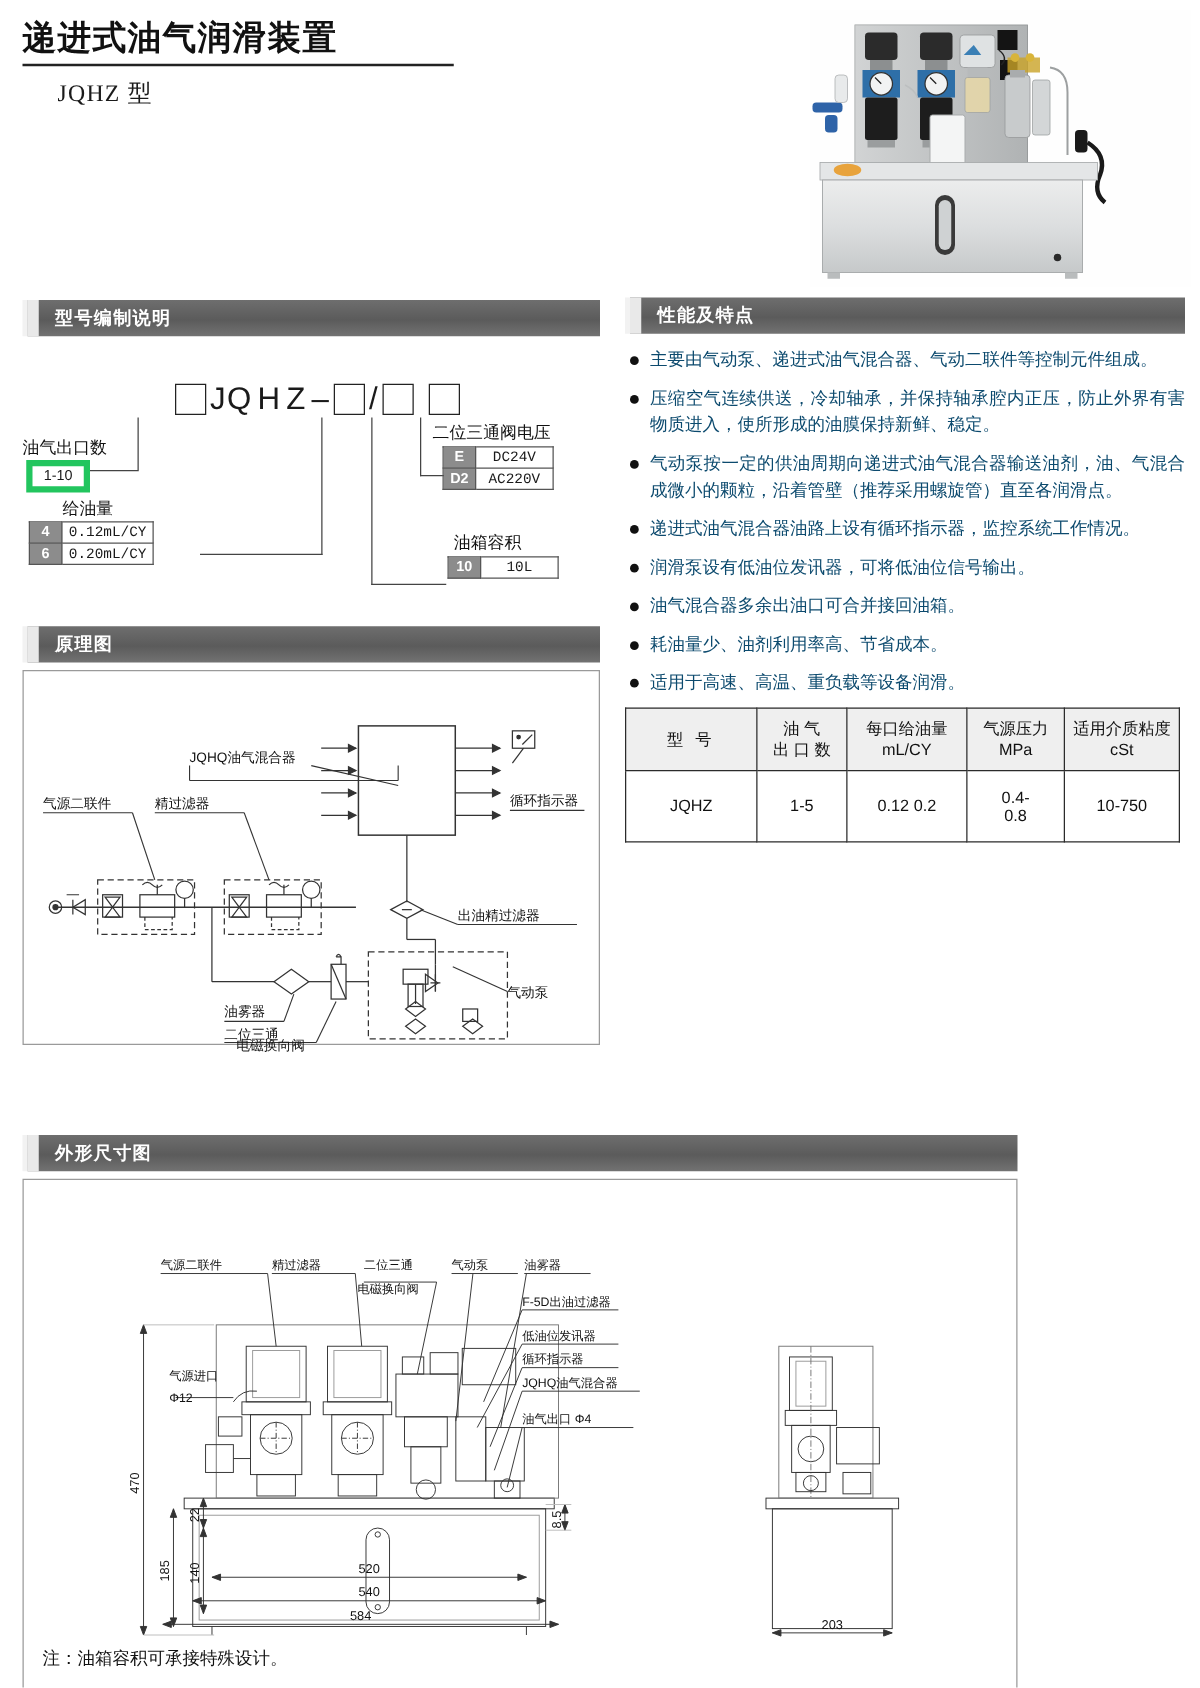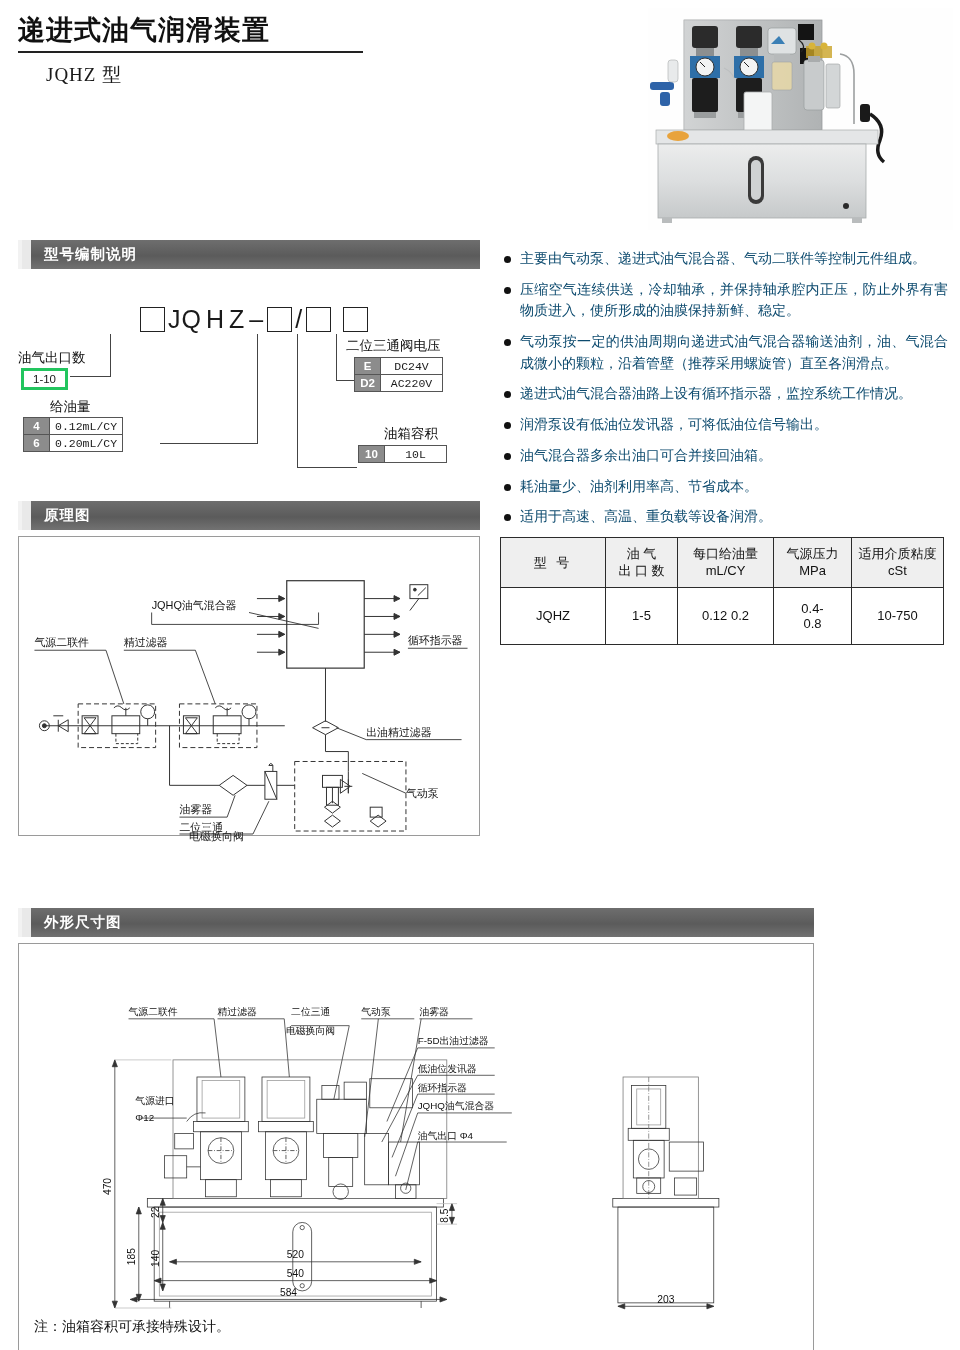--- a/index.html
+++ b/index.html
@@ -59,21 +59,21 @@
   .code-line .ch { padding: 0 1px; font-size: 25px; line-height: 1; }
 
   .lbl { font-size: 13.5px; color: #111; white-space: nowrap; }
 
   .mini-tbl { border-collapse: collapse; font-size: 11.5px; }
   .mini-tbl td { border: 1px solid #555; padding: 1.5px 5px; text-align: center; height: 17px; }
   .mini-tbl td.key { background: #8c8c8c; color: #fff; font-weight: bold; width: 26px; }
   .mini-tbl td.val { background: #fff; min-width: 62px; font-family: Liberation Mono, monospace; }
 
   .box-plain {
-    border: 3px solid #22c55e; background: #fff; font-size: 11.5px;
+    border: 5px solid #22c55e; background: #fff; font-size: 11.5px;
     padding: 2px 9px; display: inline-block;
   }
 
   .an { position: absolute; }
   .ln { position: absolute; background: #444; }
   .lnv { width: 1px; } .lnh { height: 1px; }
 
   
   .sch-box { border: 1px solid #9a9a9a; height: 300px; margin-top: 6px; position: relative; background:#fff; }
   .sch-svg { width: 100%; height: 100%; }
@@ -270,21 +270,21 @@
           <td class="val">DC24V</td>
         </tr>
         <tr>
           <td class="key">D2</td>
           <td class="val">AC220V</td>
         </tr>
       </tbody>
         </table>
     </div>
 
-    <div class="an" style="left:345px; top:152px;margin-left:21px;">
+    <div class="an" style="left:345px; top:152px;">
       <div class="lbl">油箱容积</div>
     </div>
     <div class="an" style="left:340px; top:172px;">
       <table class="mini-tbl">
         <tbody>
             <tr>
           <td class="key">10</td>
           <td class="val">10L</td>
         </tr>
       </tbody>
@@ -435,20 +435,21 @@
       <g stroke="#333" stroke-width="0.9">
           <line x1="388" y1="258" x2="344" y2="238"></line>
         </g>
     </svg>
     <div style="position:absolute; left:170px; top:292px; font-size:11px;">电磁换向阀</div>
   </div>
 </div>
 
 <div class="col-right">
 
+  <div class="sec-bar">性能及特点</div>
 
   <div class="feat-list">
     <div class="feat">
       <span class="bullet"></span>
       <span class="feat-txt">主要由气动泵、递进式油气混合器、气动二联件等控制元件组成。</span>
     </div>
     <div class="feat">
       <span class="bullet"></span>
       <span class="feat-txt">压缩空气连续供送，冷却轴承，并保持轴承腔内正压，防止外界有害物质进入，使所形成的油膜保持新鲜、稳定。</span>
     </div>

